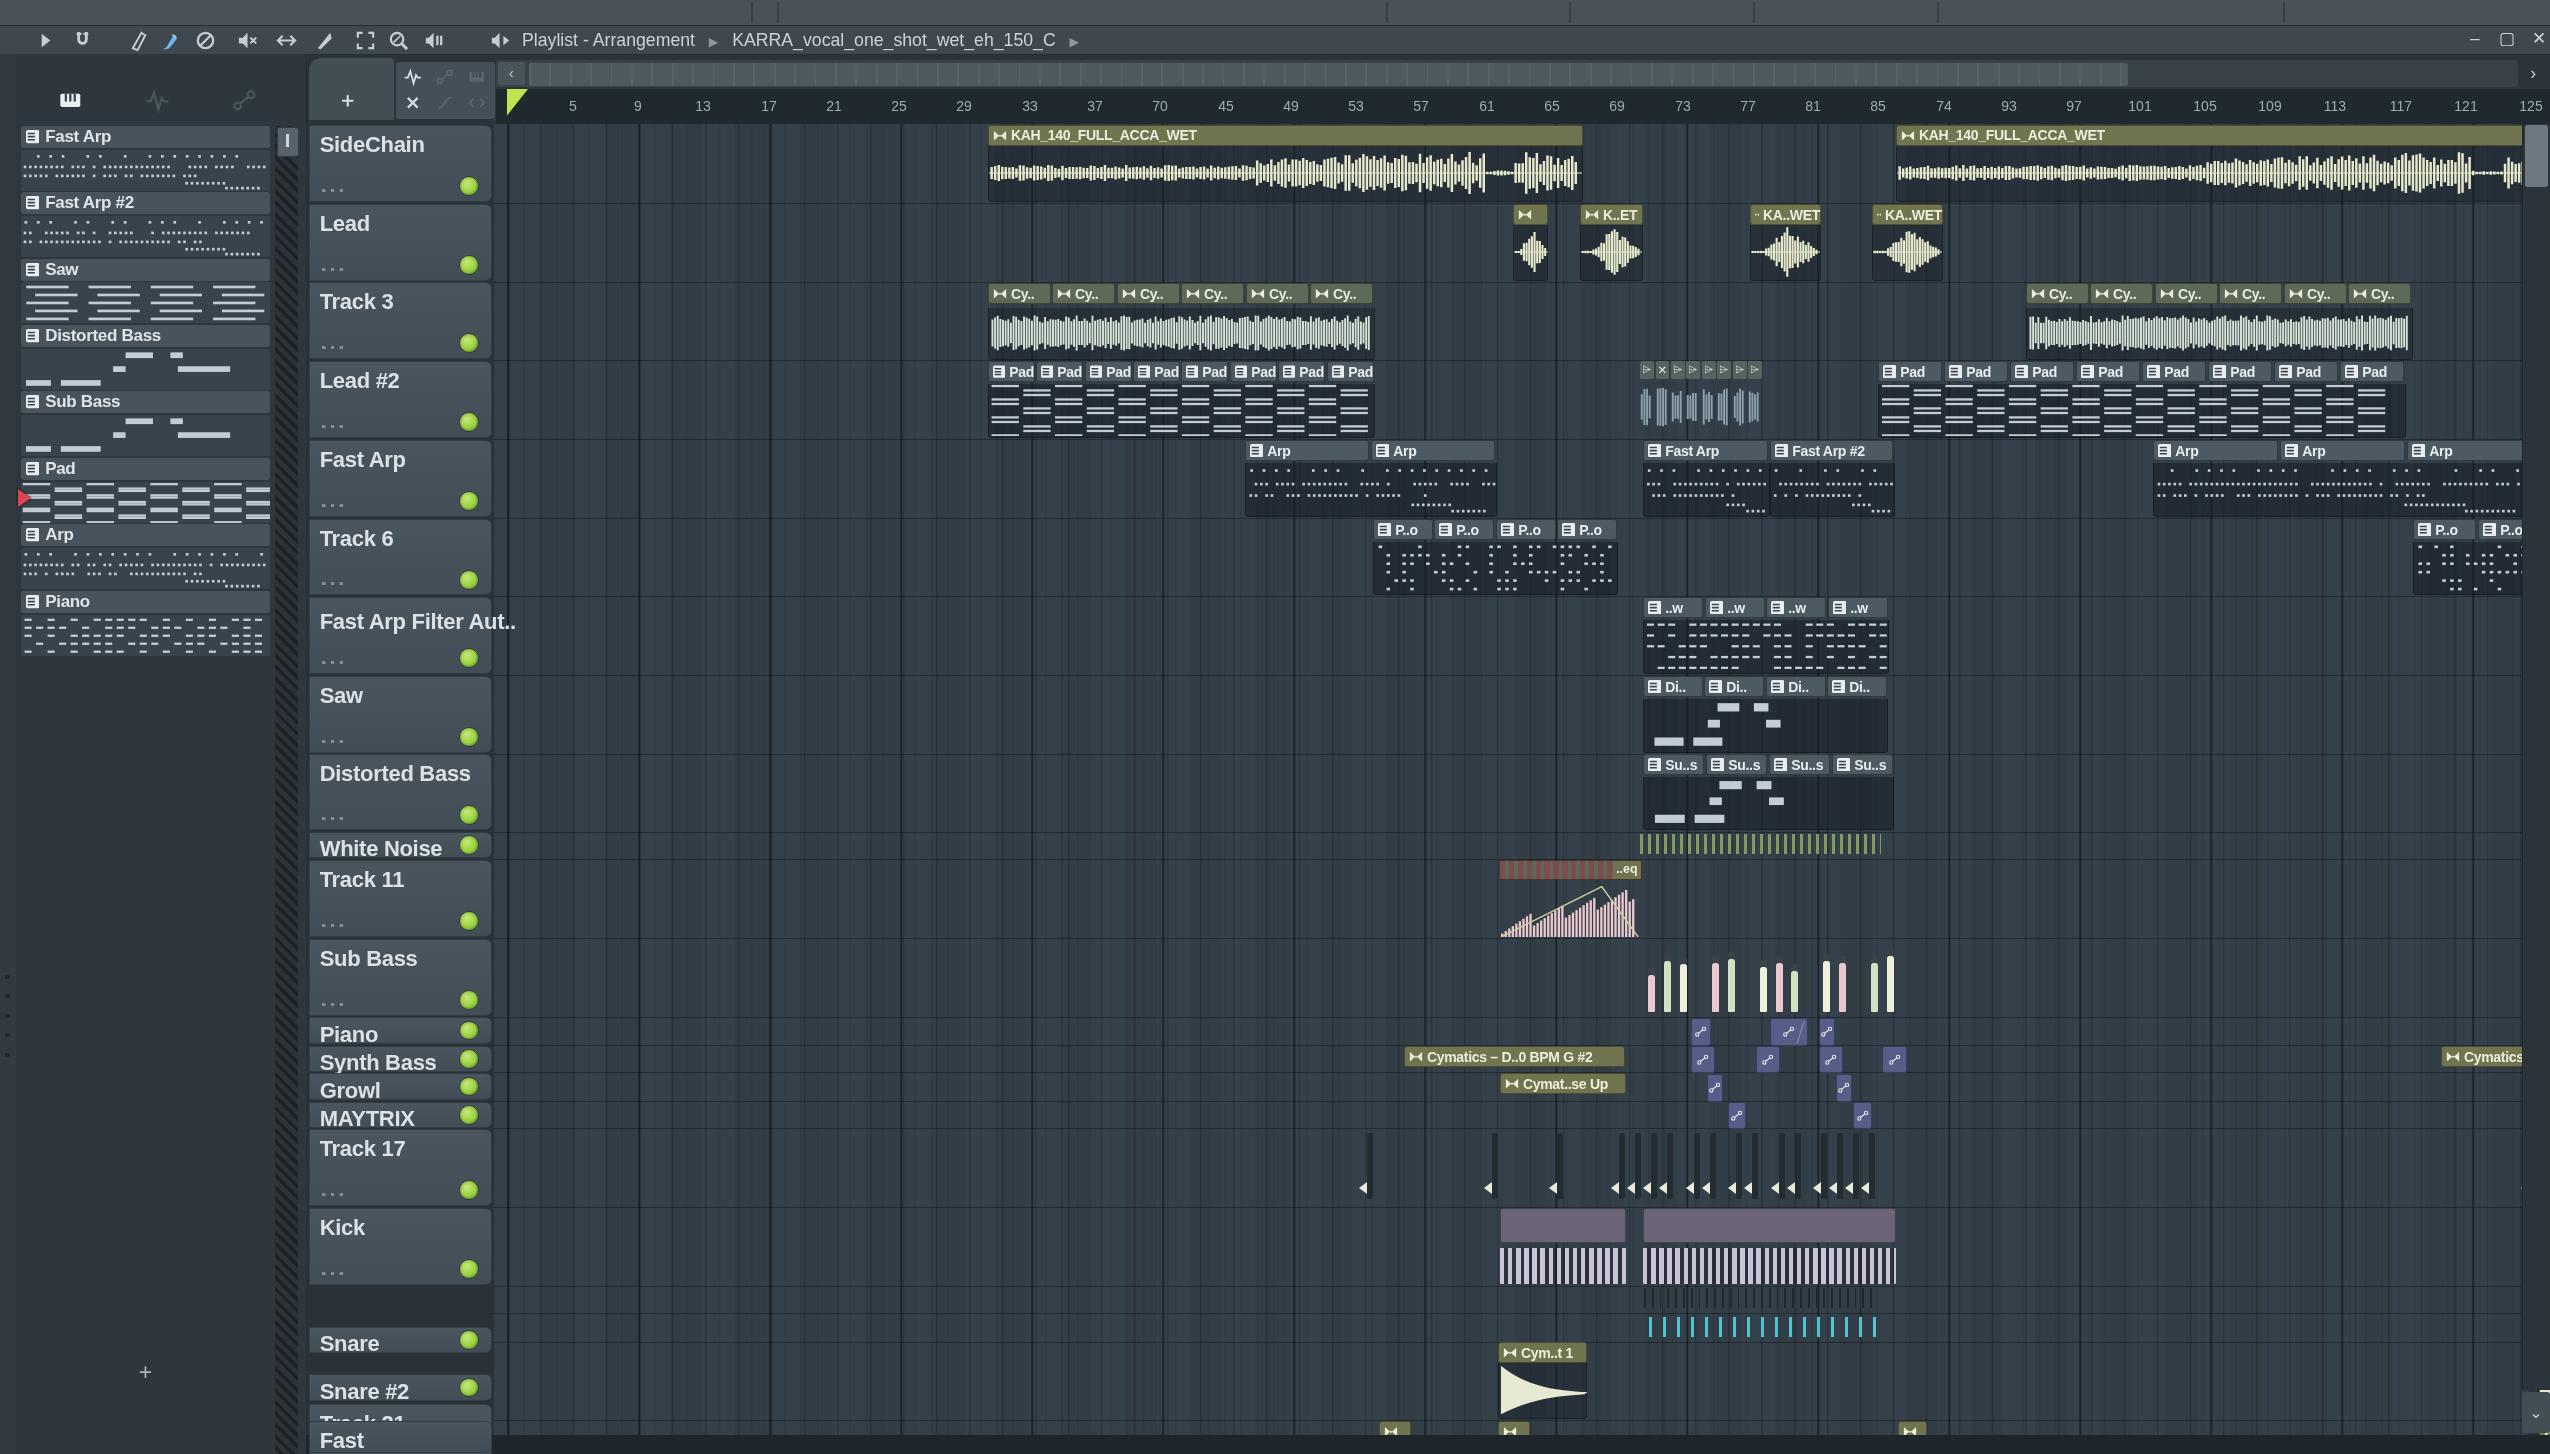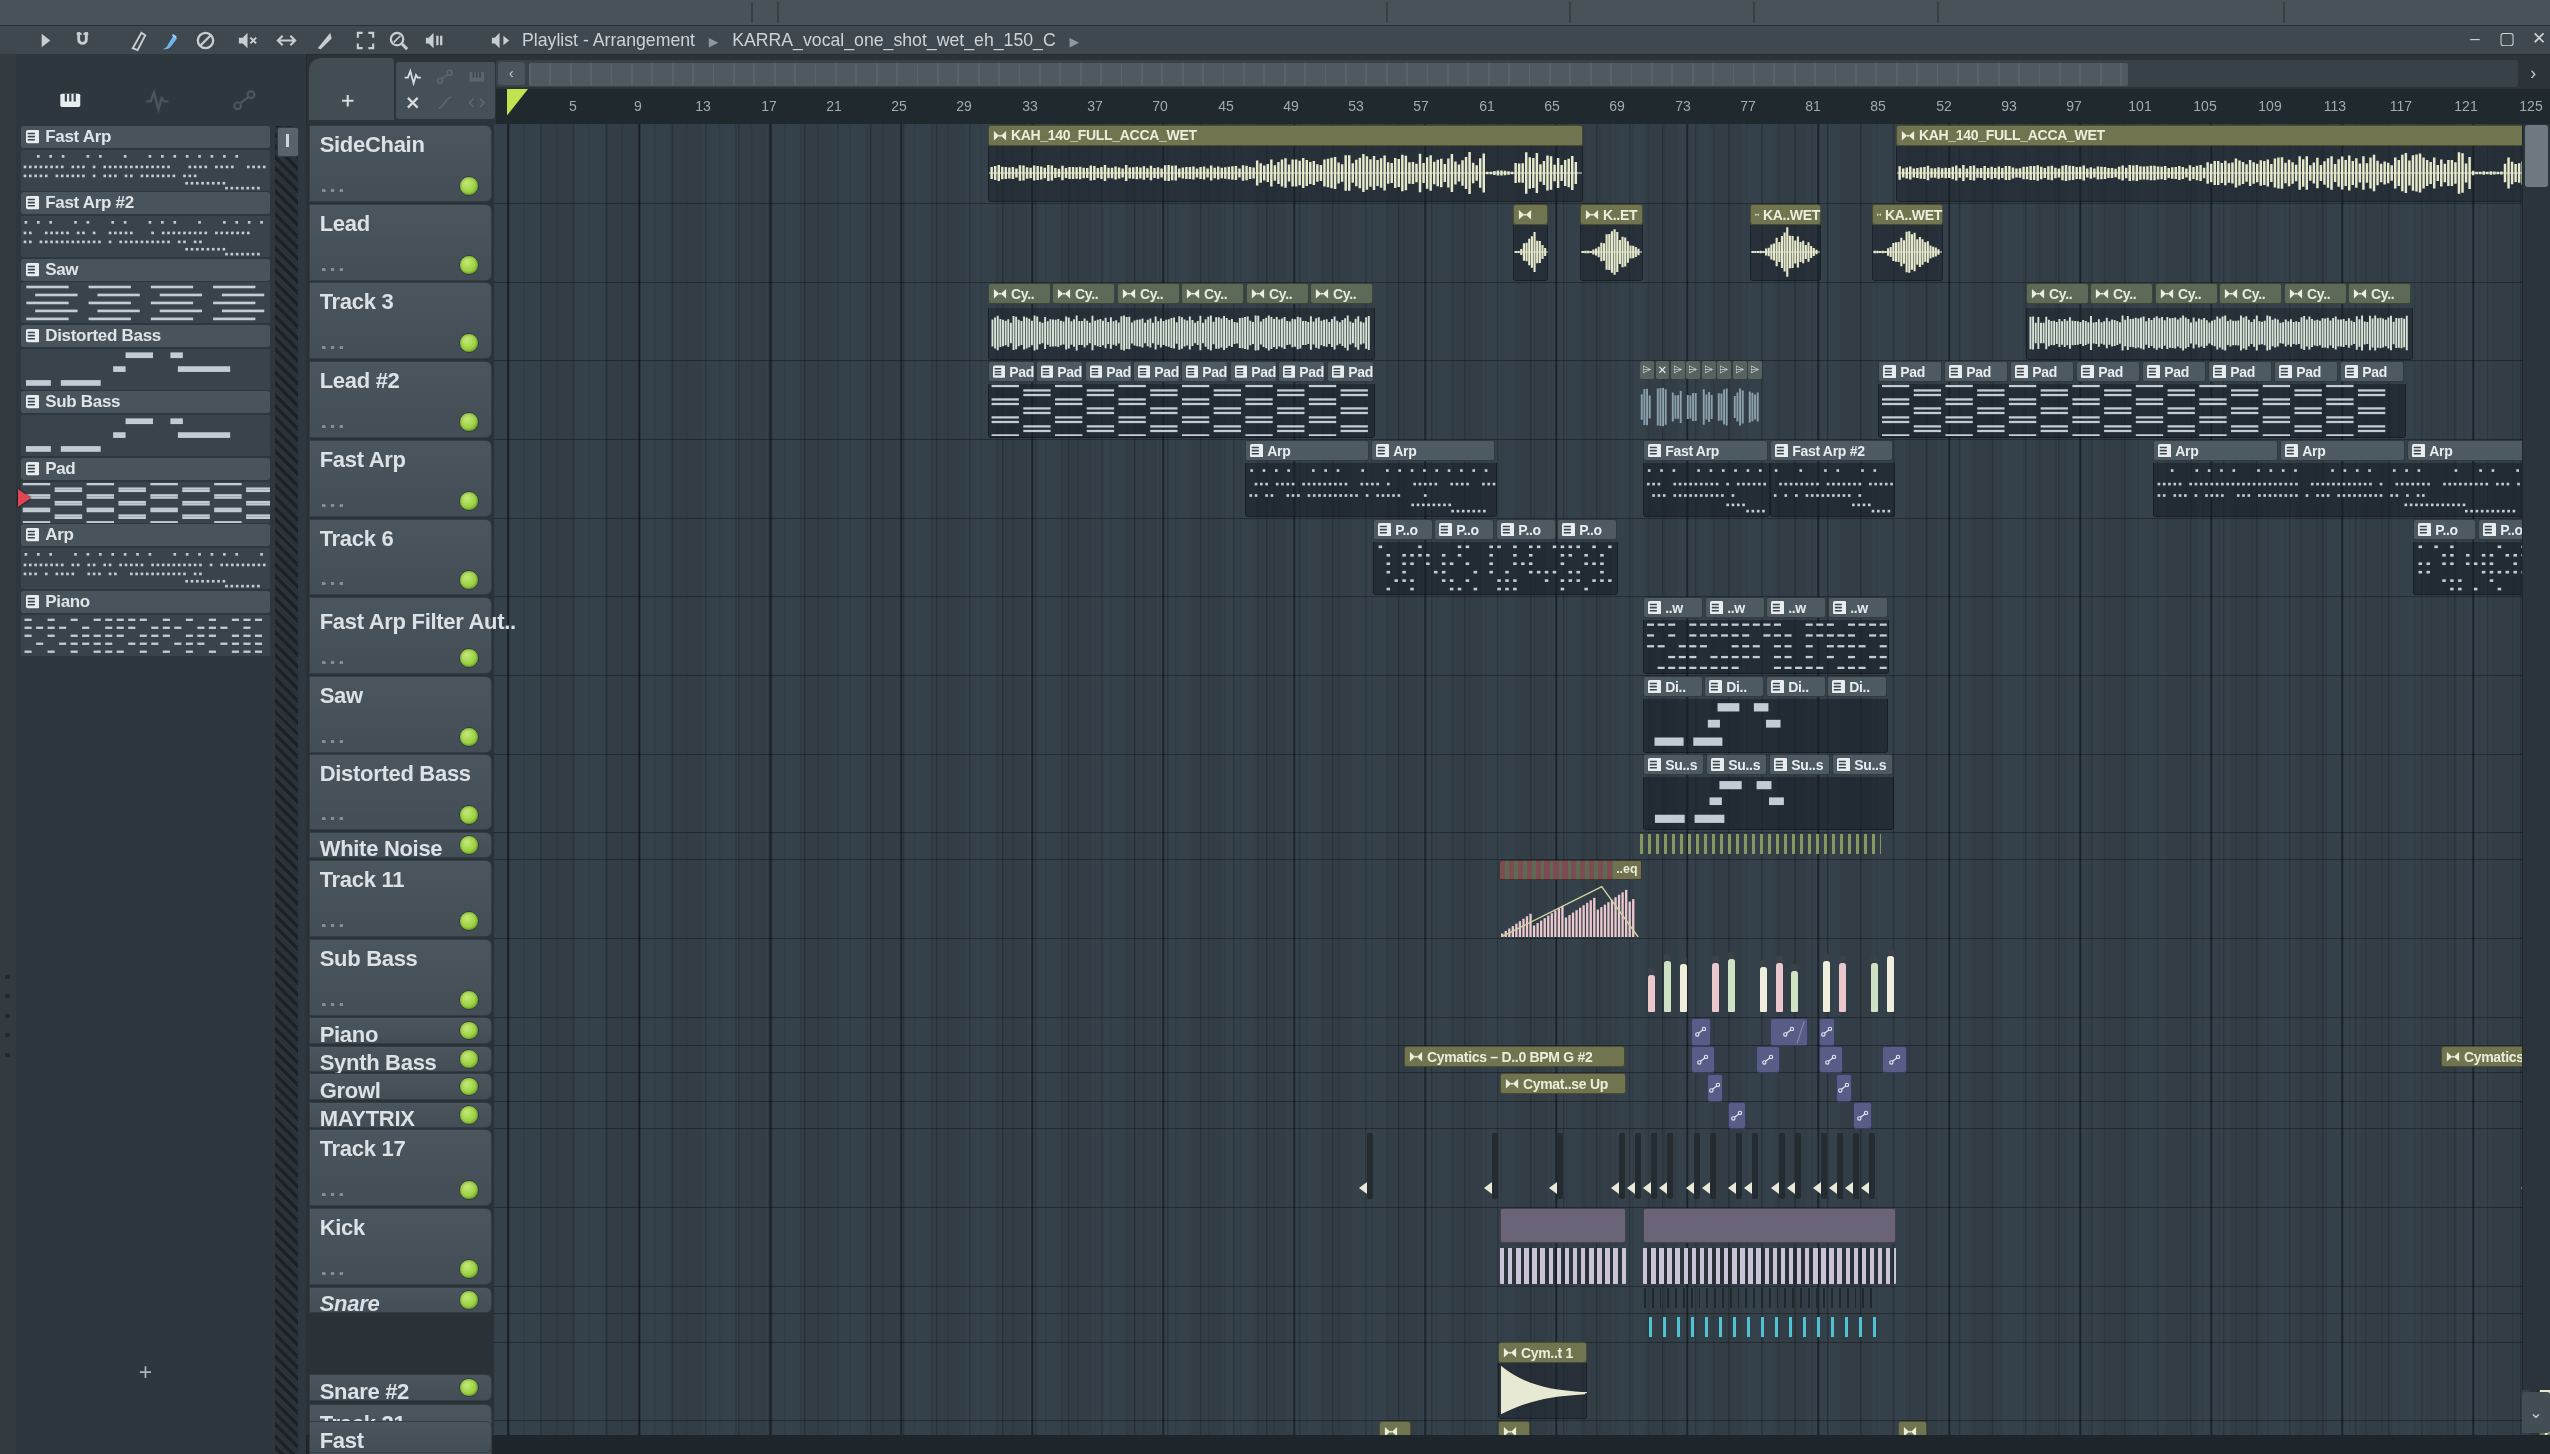--- a/index.html
+++ b/index.html
@@ -783,21 +783,21 @@
       <div class="rnum abs" style="position: absolute; left: 795px;">49</div>
       <div class="rnum abs" style="position: absolute; left: 860px;">53</div>
       <div class="rnum abs" style="position: absolute; left: 925px;">57</div>
       <div class="rnum abs" style="position: absolute; left: 991px;">61</div>
       <div class="rnum abs" style="position: absolute; left: 1056px;">65</div>
       <div class="rnum abs" style="position: absolute; left: 1121px;">69</div>
       <div class="rnum abs" style="position: absolute; left: 1187px;">73</div>
       <div class="rnum abs" style="position: absolute; left: 1252px;">77</div>
       <div class="rnum abs" style="position: absolute; left: 1317px;">81</div>
       <div class="rnum abs" style="position: absolute; left: 1382px;">85</div>
-      <div class="rnum abs" style="position: absolute; left: 1448px;">52</div>
+      <div class="rnum abs" style="position: absolute; left: 1448px;">74</div>
       <div class="rnum abs" style="position: absolute; left: 1513px;">93</div>
       <div class="rnum abs" style="position: absolute; left: 1578px;">97</div>
       <div class="rnum abs" style="position: absolute; left: 1644px;">101</div>
       <div class="rnum abs" style="position: absolute; left: 1709px;">105</div>
       <div class="rnum abs" style="position: absolute; left: 1774px;">109</div>
       <div class="rnum abs" style="position: absolute; left: 1839px;">113</div>
       <div class="rnum abs" style="position: absolute; left: 1905px;">117</div>
       <div class="rnum abs" style="position: absolute; left: 1970px;">121</div>
       <div class="rnum abs" style="position: absolute; left: 2035px;">125</div>
     </div>
@@ -2682,21 +2682,21 @@
     <div class="tcard abs" style="position: absolute; top: 1129px; height: 77px;">
       <div class="tname" style="top: 6.2px;">Track 17</div>
       <div class="tdots" style="bottom: 8.9px;"></div>
       <div class="led" style="right: 12.4px; top: 50px;"></div>
     </div>
     <div class="tcard abs" style="position: absolute; top: 1208px; height: 77px;">
       <div class="tname" style="top: 6.2px;">Kick</div>
       <div class="tdots" style="bottom: 8.9px;"></div>
       <div class="led" style="right: 12.4px; top: 50px;"></div>
     </div>
-    <div class="tcard abs" style="position: absolute; top: 1287px; height: 26px; font-style: italic;">
+    <div class="tcard abs" style="position: absolute; top: 1327px; height: 26px;">
       <div class="tname" style="top: 3.1px;">Snare</div>
       <div class="led" style="right: 12.4px; top: 2.2px;"></div>
     </div>
     <div class="tcard abs" style="position: absolute; top: 1374px; height: 26.6px;">
       <div class="tname" style="top: 3.5px;">Snare #2</div>
       <div class="led" style="right: 12.4px; top: 2.7px;"></div>
     </div>
     <div class="tcard abs" style="position: absolute; top: 1404px; height: 77px;">
       <div class="tname" style="top: 6.2px;">Track 21</div>
       <div class="tdots" style="bottom: 8.9px;"></div>

